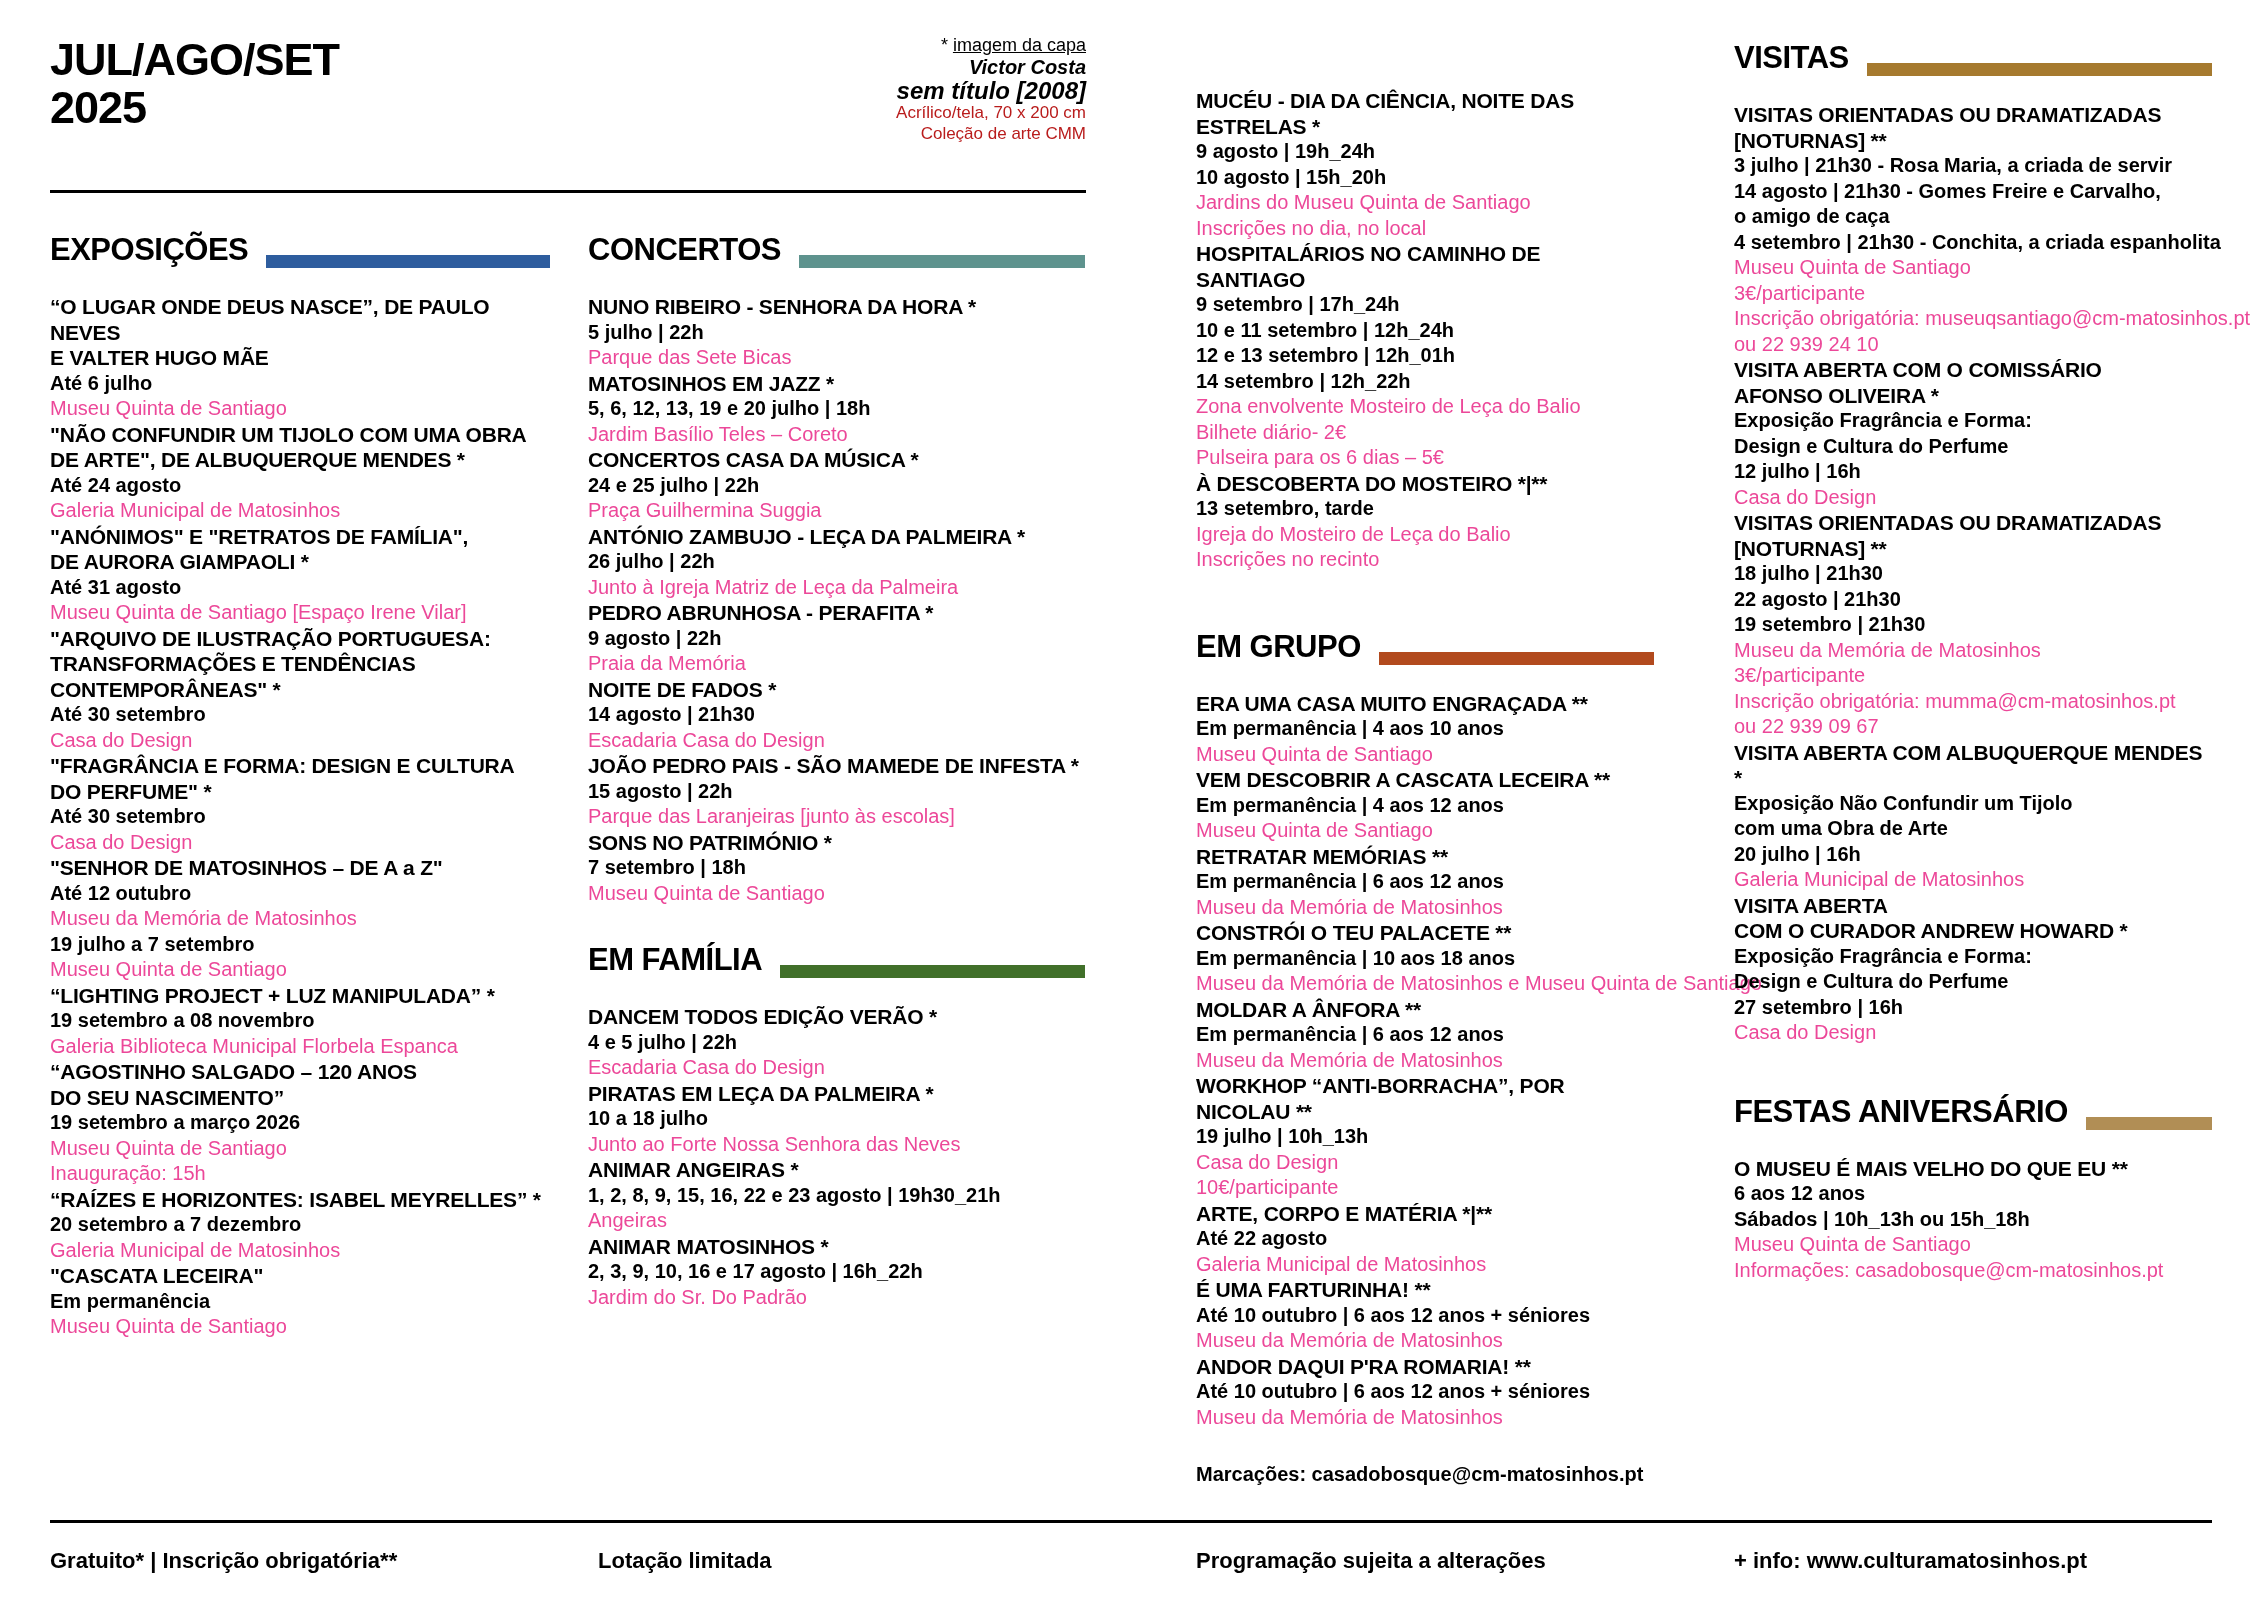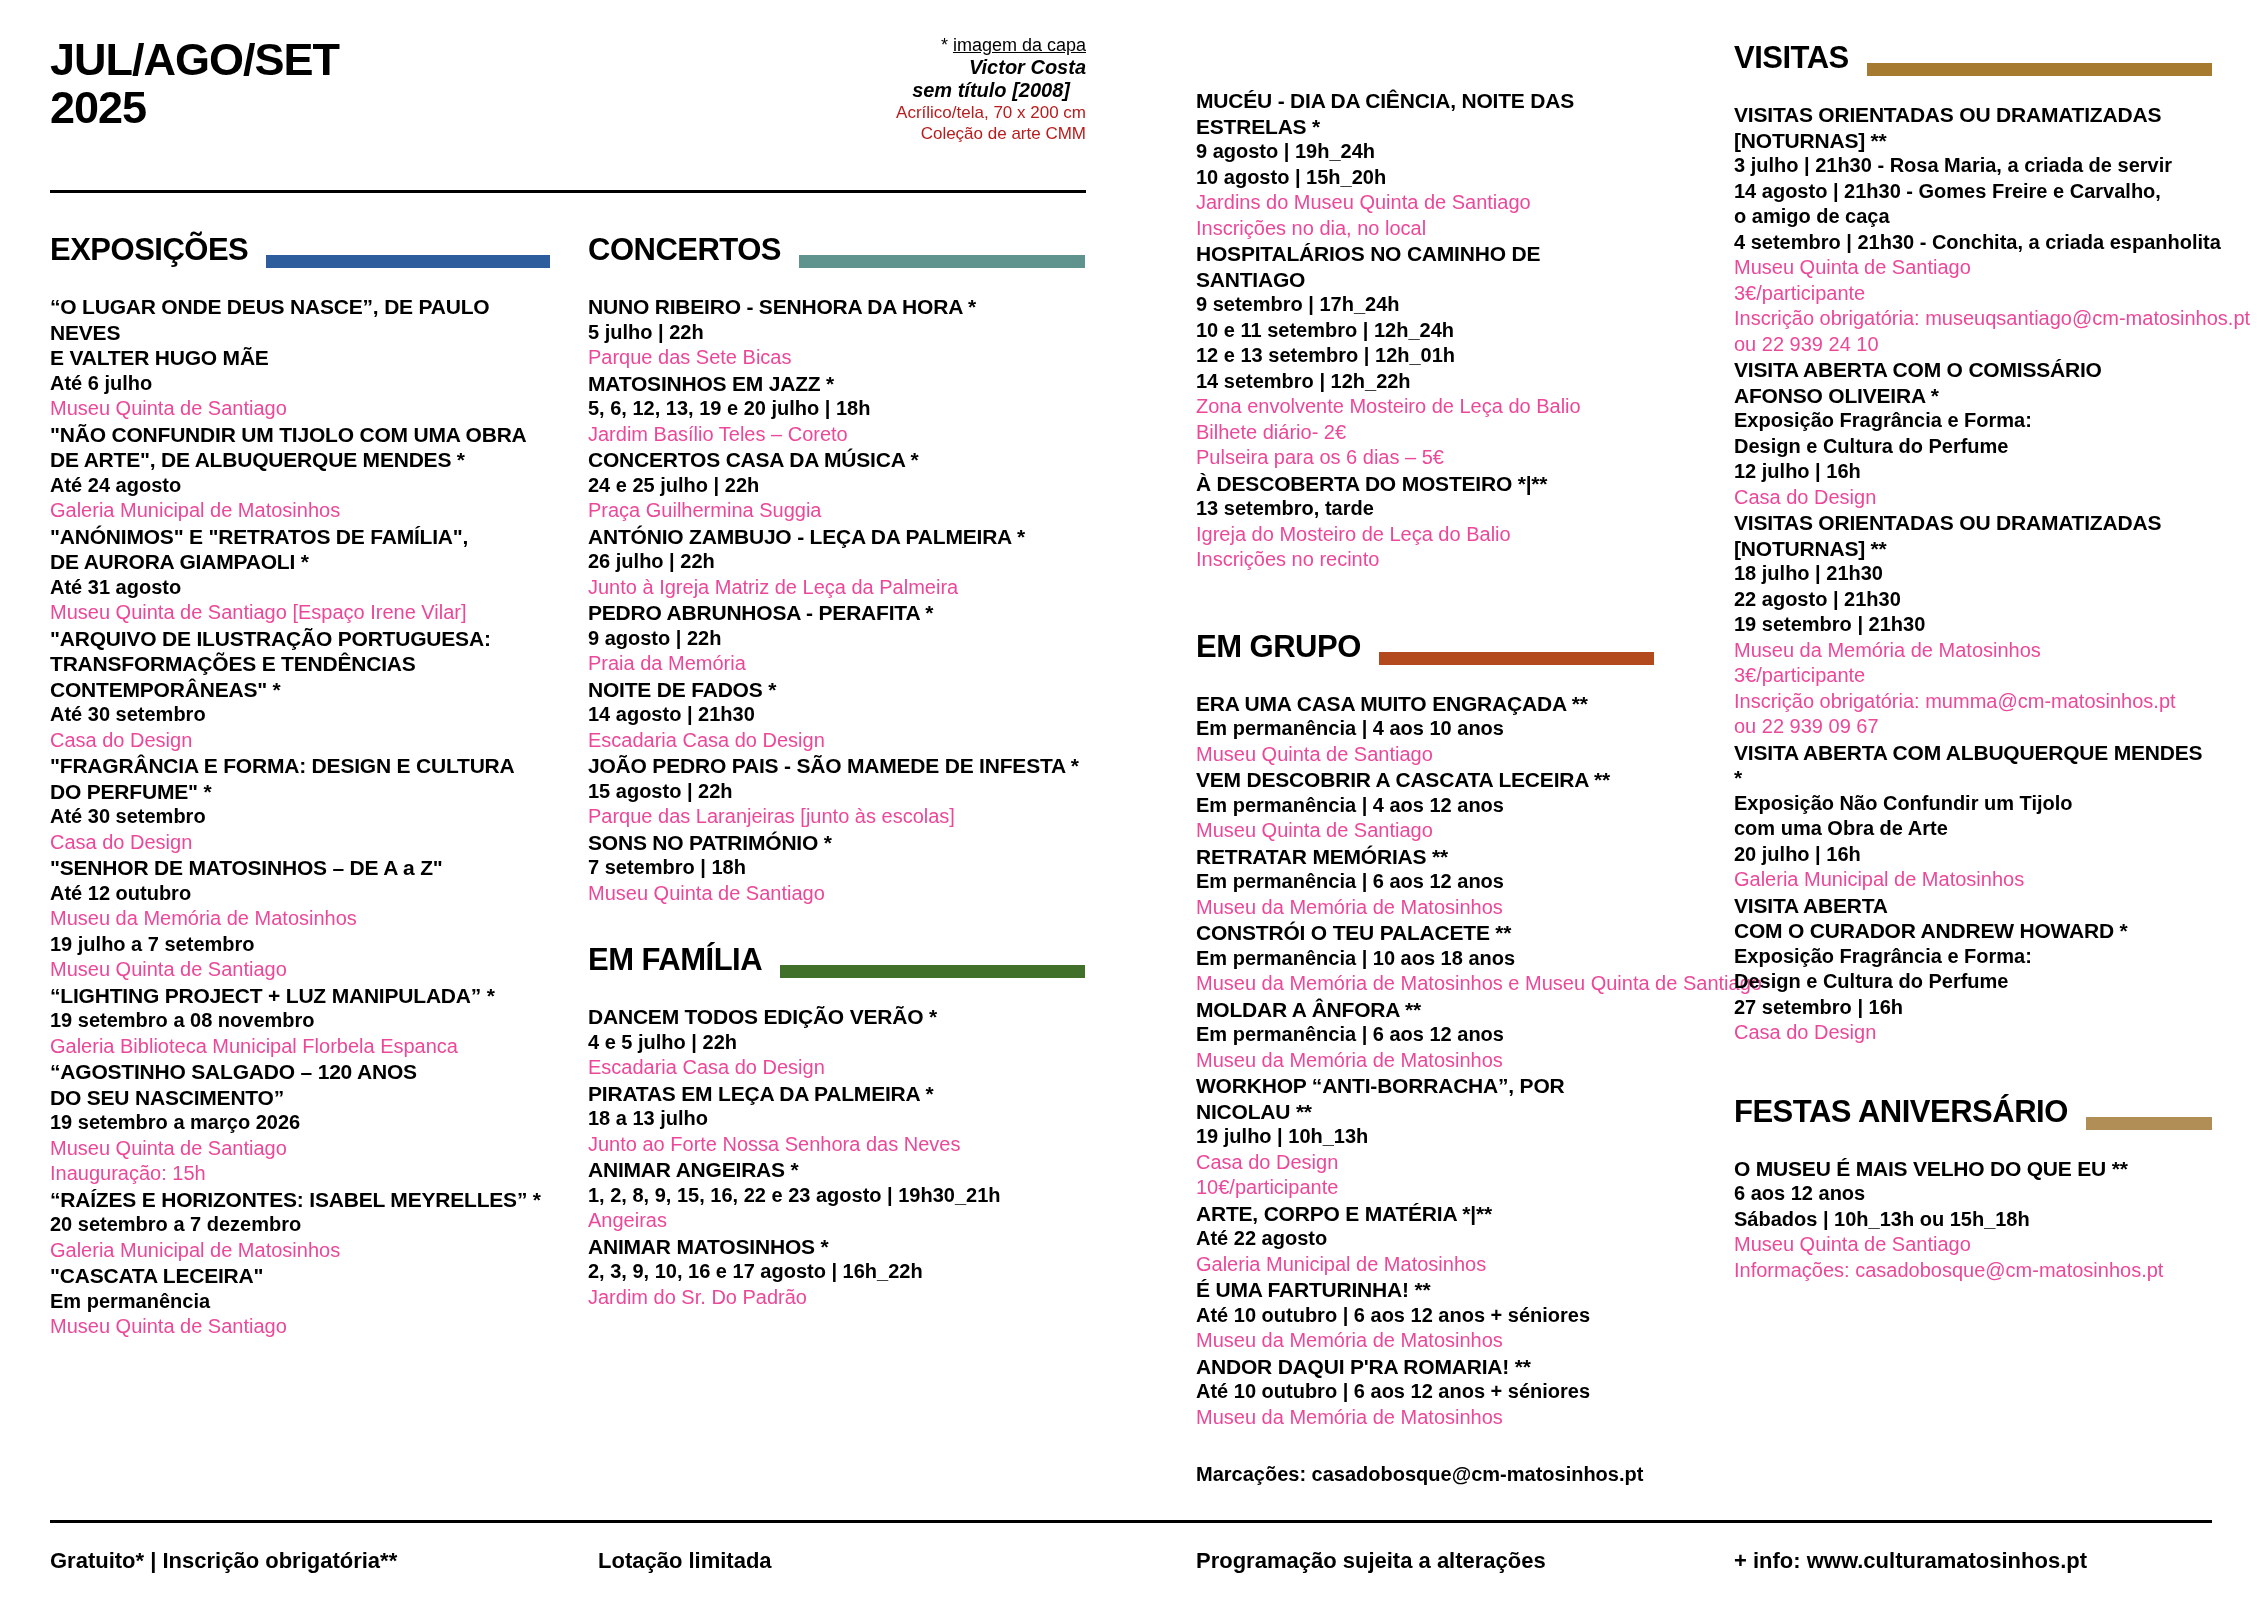--- a/index.html
+++ b/index.html
@@ -11,21 +11,21 @@
     color:#000;
     overflow:hidden;
   }
   
   .header{position:absolute;left:50px;top:36px;width:1036px;height:160px;}
   .page-title{font-size:45px;line-height:48px;font-weight:700;letter-spacing:-1px;}
   .credit{position:absolute;right:0;top:-2px;text-align:right;}
   .credit-line1{font-size:18px;line-height:22px;}
   .credit-link{text-decoration:underline;}
   .credit-name{font-size:20px;line-height:23px;font-weight:700;font-style:italic;}
-  .credit-work{font-size:20px;line-height:23px;font-weight:700;font-style:italic;text-align:center;}
+  .credit-work{font-size:24px;line-height:23px;font-weight:700;font-style:italic;}
   .credit-meta{font-size:17px;line-height:21px;color:#b91c1c;}
   .header-rule{position:absolute;left:50px;top:190px;width:1036px;height:3px;background:#000;}
 
   
   .col{position:absolute;}
   .col-1{left:50px;top:232px;width:500px;}
   .col-2{left:588px;top:232px;width:497px;}
   .col-3{left:1196px;top:88px;width:458px;}
   .col-4{left:1734px;top:40px;width:478px;}
 
@@ -198,21 +198,21 @@
     <span class="bar" style="background: rgb(65, 112, 42);"></span>
   </div>
   <div>
       <div class="event">
         <div class="event-title">DANCEM TODOS EDIÇÃO VERÃO *</div>
         <div class="event-line bold">4 e 5 julho | 22h</div>
         <div class="event-line plain">Escadaria Casa do Design</div>
       </div>
       <div class="event">
         <div class="event-title">PIRATAS EM LEÇA DA PALMEIRA *</div>
-        <div class="event-line bold">18 a 13 julho</div>
+        <div class="event-line bold">10 a 18 julho</div>
         <div class="event-line plain">Junto ao Forte Nossa Senhora das Neves</div>
       </div>
       <div class="event">
         <div class="event-title">ANIMAR ANGEIRAS *</div>
         <div class="event-line bold">1, 2, 8, 9, 15, 16, 22 e 23 agosto | 19h30_21h</div>
         <div class="event-line plain">Angeiras</div>
       </div>
       <div class="event">
         <div class="event-title">ANIMAR MATOSINHOS *</div>
         <div class="event-line bold">2, 3, 9, 10, 16 e 17 agosto | 16h_22h</div>

